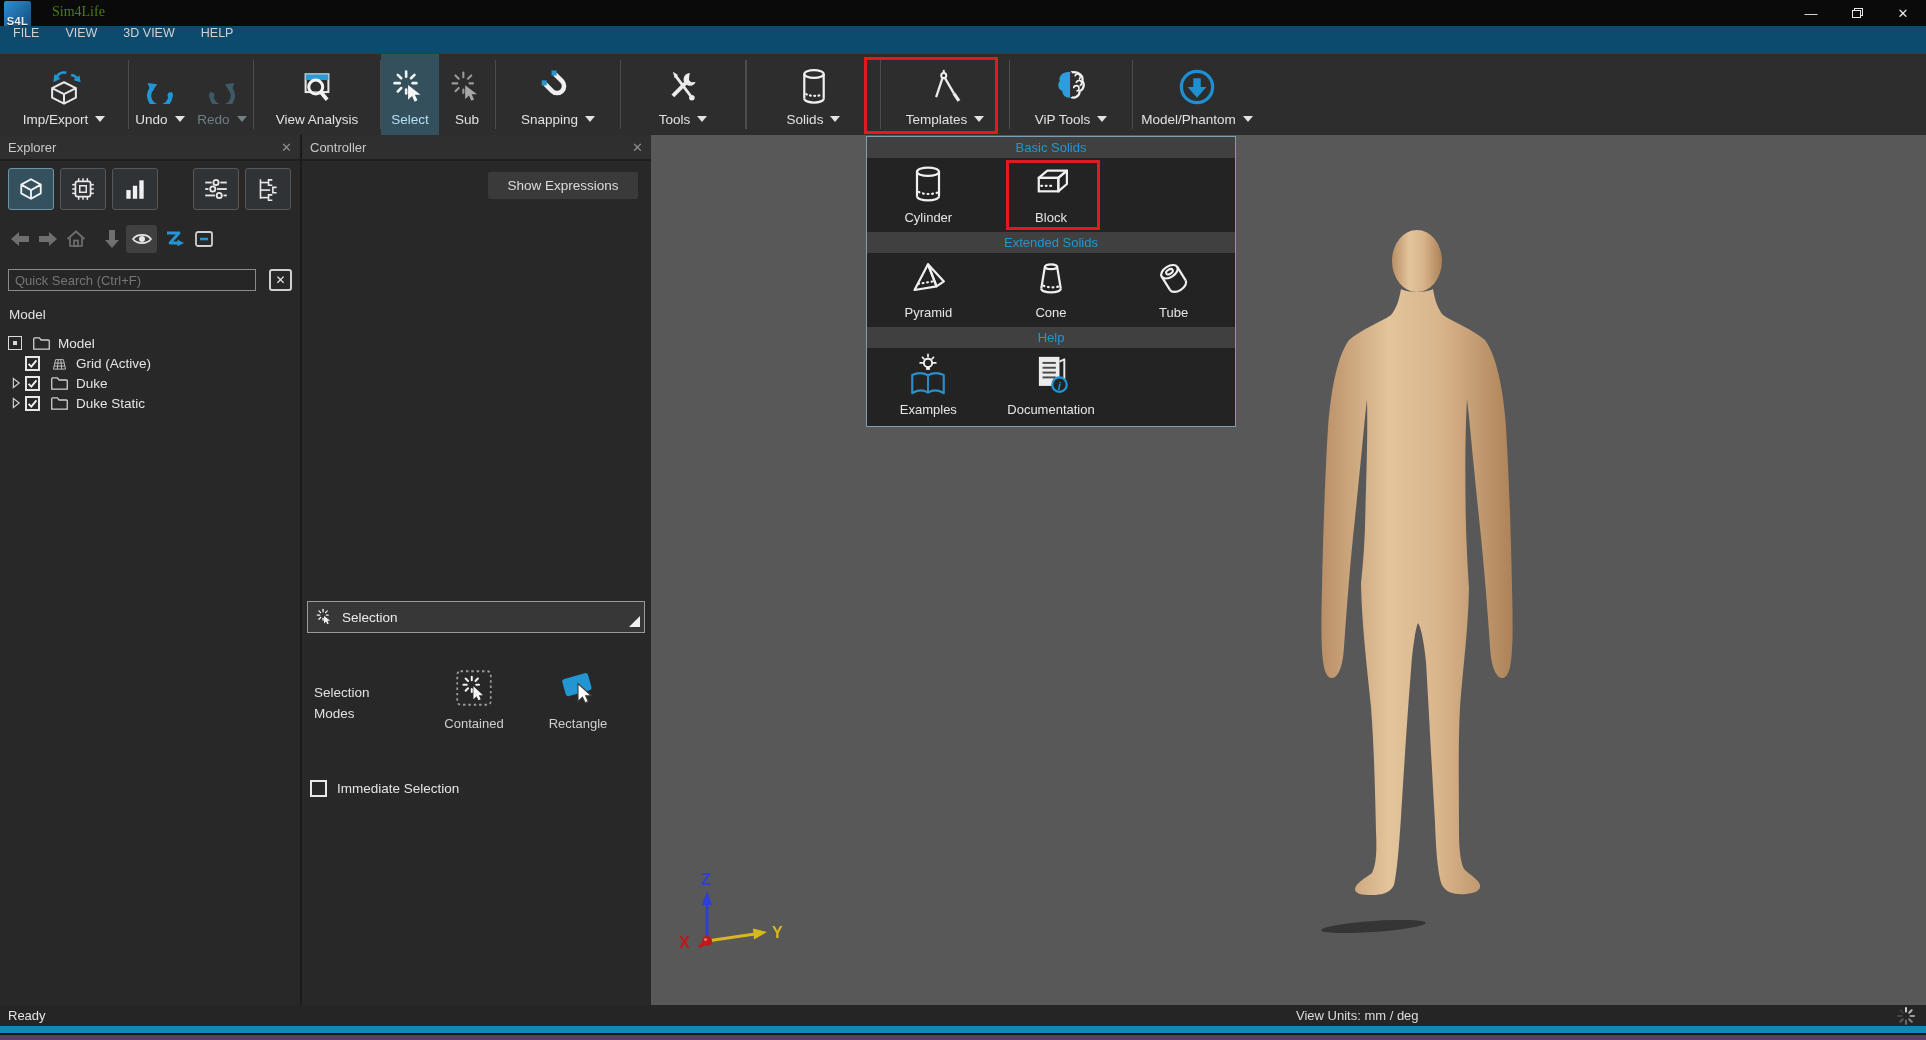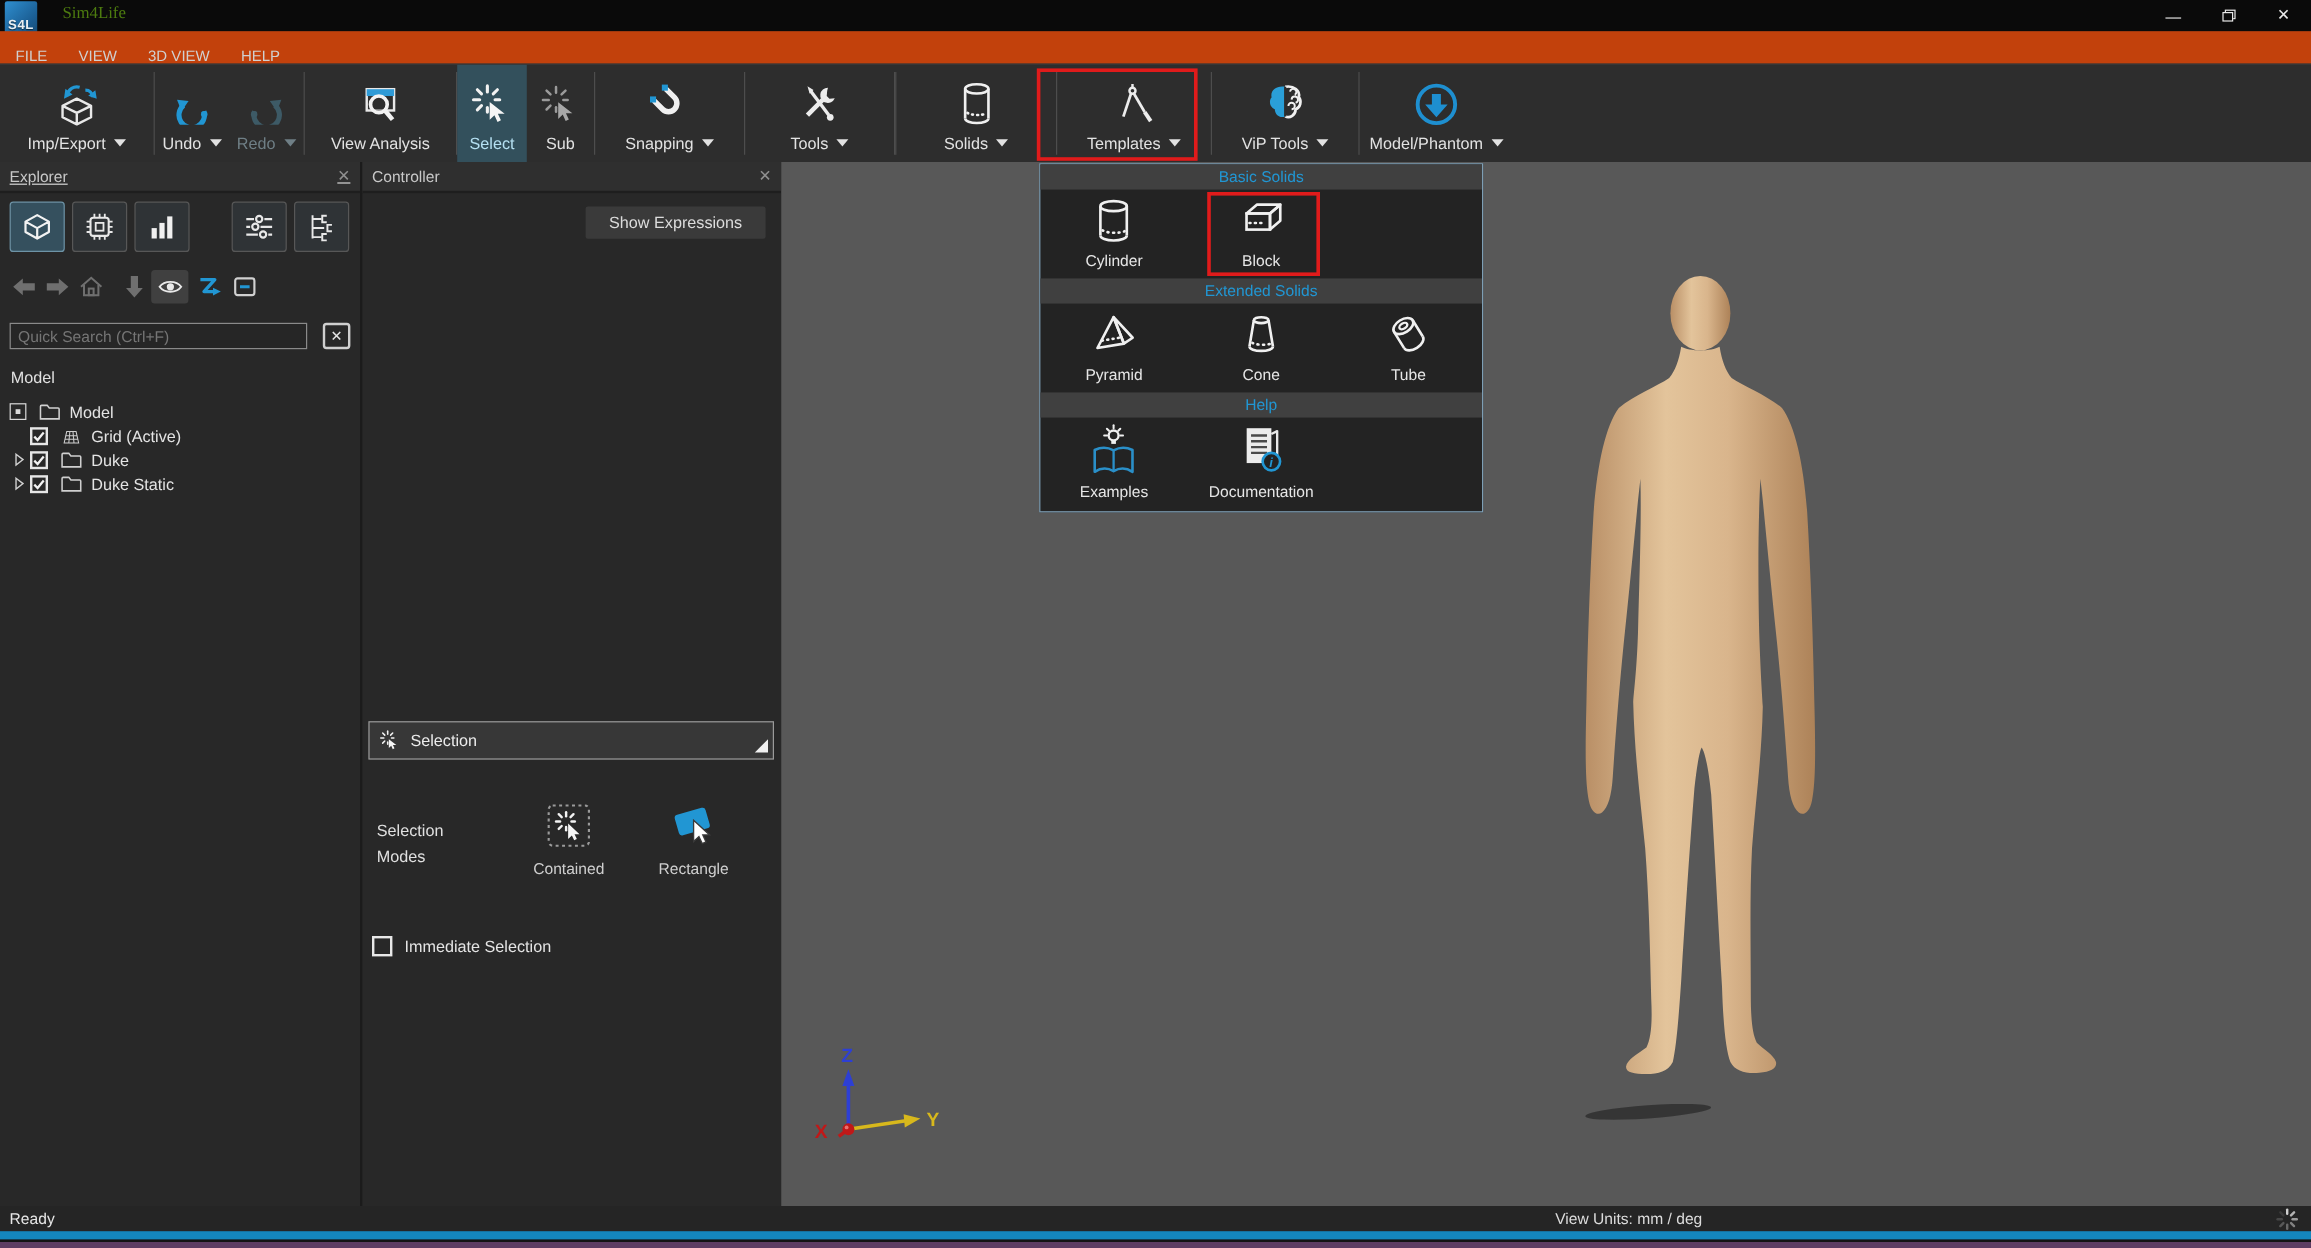--- a/index.html
+++ b/index.html
@@ -16,22 +16,22 @@
   .app-title { position:absolute; left:52px; top:4px; color:#4d7c0f; font-size:14px;font-family:Liberation Serif, serif; }
   .win-controls { position:absolute; right:0; top:0; height:26px; display:flex; }
   .win-btn { width:46px; height:26px; display:flex; align-items:center; justify-content:center;
     color:#e8e8e8; font-size:13px; }
   .win-restore-box { position:relative; width:11px; height:10px; }
   .win-restore-box i { position:absolute; border:1.6px solid #e8e8e8; width:9px; height:8px; display:block; }
   .win-restore-box i:nth-child(1){ right:0; top:0; }
   .win-restore-box i:nth-child(2){ left:0; bottom:0; background:#0a0a0a; }
 
   
-  .menubar { position:absolute; left:0; top:26px; width:100%; height:41px; background:#c2410c;
-    display:flex; align-items:center; }
+  .menubar { position:absolute; left:0; top:26px; width:100%; height:41px; background:#0c4a6e;
+    display:flex; align-items:flex-start; }
   .menu-item { padding:0 13px; font-size:12.5px; color:#d0d0d0; }
 
   
   .toolbar { position:absolute; left:0; top:53px; width:100%; height:82px; background:#2d2d2d;
     border-top:1px solid #3a3a3a; display:flex; align-items:stretch; }
   .tsep { width:1px; background:#4d4d4d; margin:6px 0; }
   .tbtn { display:flex; flex-direction:column; align-items:center; justify-content:flex-end;
     padding:5px 0 7px; position:relative; }
   .tbtn .ticon { height:46px; display:flex; align-items:center; justify-content:center; }
   .tlbl { display:flex; align-items:center; justify-content:center; gap:7px;
@@ -42,21 +42,21 @@
   .tbtn.active .tlbl { color:#b5e0f2; }
   .tbtn.disabled .tlbl { color:#6f7f86; }
   .tbtn.disabled .caret { border-top-color:#6f7f86; }
 
   
   .main { position:absolute; left:0; top:135px; width:1926px; height:870px; }
   .panel { position:absolute; top:0; height:870px; background:#282828; }
   .panel-header { height:26px; background:#2f2f2f; border-bottom:2px solid #1e1e1e;
     display:flex; align-items:center; padding:0 8px; font-size:13px; color:#c8c8c8; }
   .panel-header .pclose { margin-left:auto; color:#8f8f8f; font-size:13px; }
-  #explorer { left:0; width:300px;text-decoration:underline; }
+  #explorer { left:0; width:300px; }
   .pdivider { position:absolute; top:0; height:870px; width:2px; background:#1b1b1b; }
   #controller { left:302px; width:349px; }
   #viewport { position:absolute; left:651px; top:0; width:1275px; height:870px; background:#585858; }
 
   
   .exp-bigrow { position:absolute; left:0; top:33px; width:300px; height:44px; }
   .bigbtn { position:absolute; width:46px; height:42px; border:1px solid #575757; border-radius:3px;
     background:#2f3336; display:flex; align-items:center; justify-content:center; }
   .bigbtn.active { background:#35505e; border-color:#6d93a6; }
   .exp-smallrow { position:absolute; left:0; top:90px; width:300px; height:30px; }

